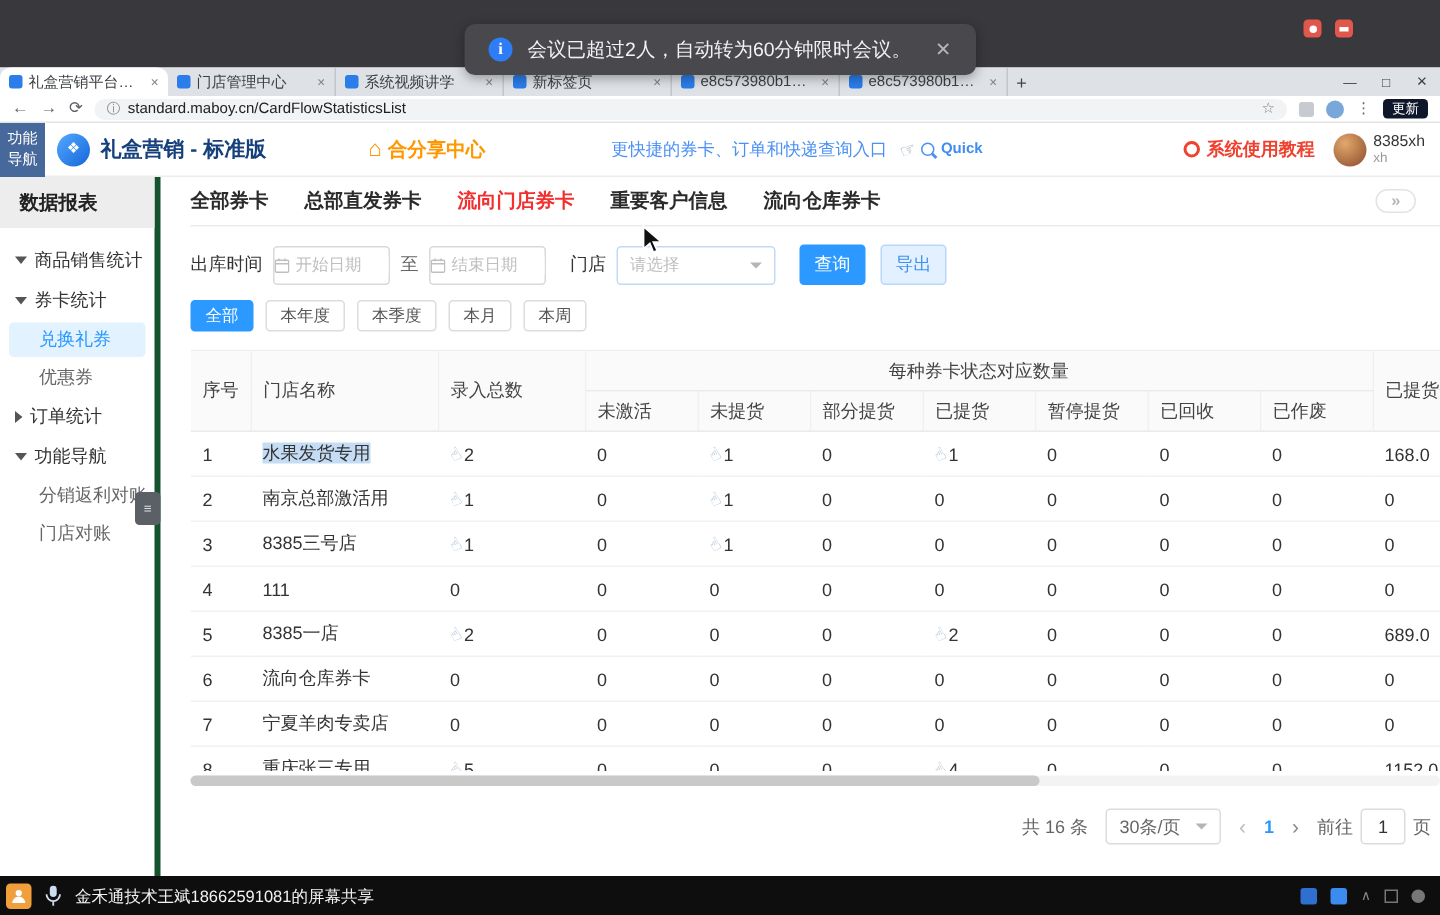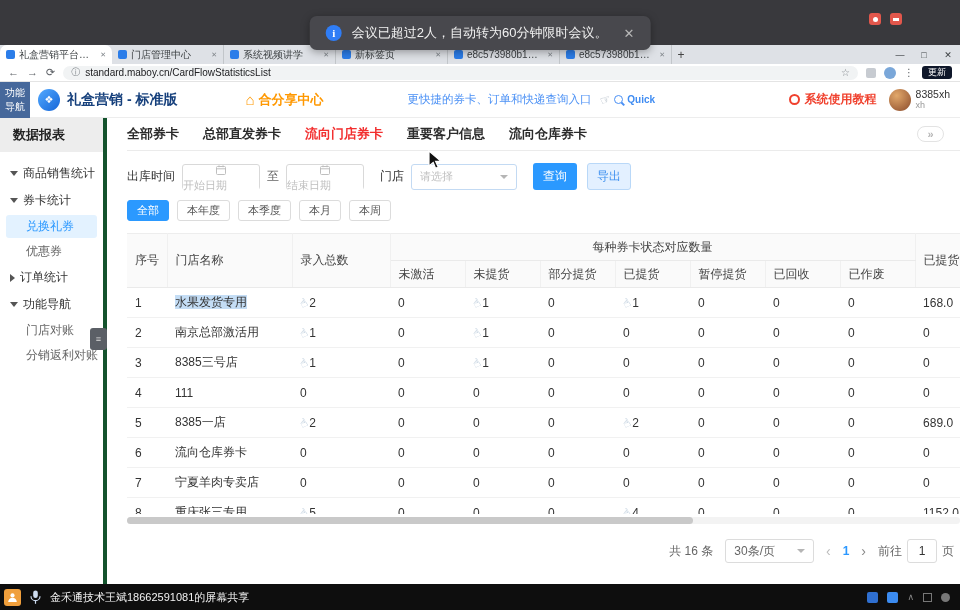--- a/index.html
+++ b/index.html
@@ -72,21 +72,21 @@
   .tri-r{width:0;height:0;border-top:4px solid transparent;border-bottom:4px solid transparent;border-left:5px solid #555;}
   .collapse-handle{position:absolute;left:90px;top:210px;width:17px;height:22px;background:#5b5f66;border-radius:3px;color:#ddd;font-size:9px;display:flex;align-items:center;justify-content:center;}
 
   .content{flex:1;min-width:0;position:relative;padding-left:20px;}
   .ctabs{height:33px;display:flex;align-items:center;gap:24px;border-bottom:1px solid #ebebeb;font-size:13px;font-weight:600;color:#2b2b2b;position:relative;padding-right:50px;}
   .ctab.active{color:#f23030;}
   .collapse-pill{position:absolute;right:16px;top:8px;width:27px;height:16px;border:1px solid #e3e3e3;border-radius:8px;color:#b5b5b5;font-size:11px;display:flex;align-items:center;justify-content:center;}
 
   .filter-row{margin-top:12px;display:flex;align-items:center;font-size:12px;color:#333;}
   .fl{white-space:nowrap;}
-  .dateinput{width:78px;height:26px;border:1px solid #d9d9d9;border-radius:3px;display:flex;align-items:center;padding:0 0;gap:4px;margin-left:7px;flex-direction:column;}
+  .dateinput{width:78px;height:26px;border:1px solid #d9d9d9;border-radius:3px;display:flex;align-items:center;padding:0 0;gap:4px;margin-left:7px;}
   .dateinput input{border:none;outline:none;width:100%;font-size:11px;color:#666;font-family:inherit;}
   .dateinput input::placeholder{color:#bfbfbf;}
   .cal{flex:none;}
   .zhi{margin-left:7px;color:#666;}
   .storelbl{margin-left:16px;}
   .selectbox{width:106px;height:26px;border:1px solid #c3daf3;border-radius:3px;display:flex;align-items:center;justify-content:space-between;padding:0 8px;margin-left:7px;color:#bfbfbf;font-size:11px;}
   .caret{width:0;height:0;border-left:4px solid transparent;border-right:4px solid transparent;border-top:4px solid #b5b5b5;}
   .btn-search{width:44px;height:27px;background:#2b99ff;color:#fff;border:none;border-radius:3px;font-size:12px;margin-left:16px;font-family:inherit;}
   .btn-export{width:44px;height:27px;background:#e3f0ff;color:#3f91f0;border:1px solid #b9d8f8;border-radius:3px;font-size:12px;margin-left:10px;font-family:inherit;}
 
@@ -99,21 +99,21 @@
   .grid th{background:#fafafa;font-weight:400;color:#444;font-size:12px;text-align:left;padding:0 8px;border-bottom:1px solid #eaeaea;border-right:1px solid #f0f0f0;height:27px;white-space:nowrap;overflow:hidden;}
   .grid th.grp{text-align:center;}
   .grid td{height:30px;padding:0 8px;font-size:12px;color:#333;border-bottom:1px solid #f1f1f1;white-space:nowrap;overflow:hidden;}
   .hand{display:inline-block;transform:rotate(-28deg);color:#9fb6cc;margin-right:2px;font-size:12px;}
   .lk{cursor:pointer;}
   .hl{background:#c4ddf5;}
   .hscroll{margin-top:3px;width:833px;height:7px;background:#f3f3f3;border-radius:4px;position:relative;}
   .hthumb{position:absolute;left:0;top:0;width:566px;height:7px;background:#c9c9c9;border-radius:4px;}
 
   .pagination{margin-top:15px;width:833px;display:flex;justify-content:flex-end;align-items:center;gap:12px;font-size:12px;color:#666;padding-right:6px;}
-  .psize{height:24px;border:1px solid #dcdcdc;border-radius:3px;padding:0 8px;display:flex;align-items:center;gap:22px;color:#666;}
+  .psize{height:24px;border:1px solid #dcdcdc;border-radius:3px;padding:0 8px;display:flex;align-items:center;gap:10px;color:#666;}
   .parrow{font-size:14px;color:#bbb;line-height:1;}
   .parrow.next{color:#888;}
   .pcur{color:#2b98ff;font-weight:700;}
   .goto input{width:30px;height:24px;border:1px solid #dcdcdc;border-radius:3px;text-align:center;font-size:12px;color:#333;margin:0 5px;font-family:inherit;outline:none;}
 
   
   .bottom-bar{position:absolute;top:584px;left:0;width:960px;height:26px;background:#0e0e0e;display:flex;align-items:center;gap:8px;padding-left:4px;z-index:7;}
   .personbadge{width:17px;height:17px;background:#f09f3c;border-radius:3px;display:flex;align-items:center;justify-content:center;flex:none;}
   .sharetxt{color:#f2f2f2;font-size:11px;white-space:nowrap;}
   .tray{margin-left:auto;margin-right:10px;display:flex;align-items:center;gap:9px;}
@@ -245,24 +245,24 @@
           </div>
           <div class="sgroup">
             <span class="tri-r"></span>
             <span>订单统计</span>
           </div>
           <div class="sgroup">
             <span class="tri-d"></span>
             <span>功能导航</span>
           </div>
           <div class="schild">
+            <span>分销返利对账</span>
+          </div>
+          <div class="schild">
             <span>门店对账</span>
-          </div>
-          <div class="schild">
-            <span>分销返利对账</span>
           </div>
         </div>
       <div class="collapse-handle">≡</div>
     </div>
 
     <div class="content">
       <div class="ctabs">
         <div class="ctab">全部券卡</div>
           <div class="ctab">总部直发券卡</div>
           <div class="ctab active">流向门店券卡</div>

